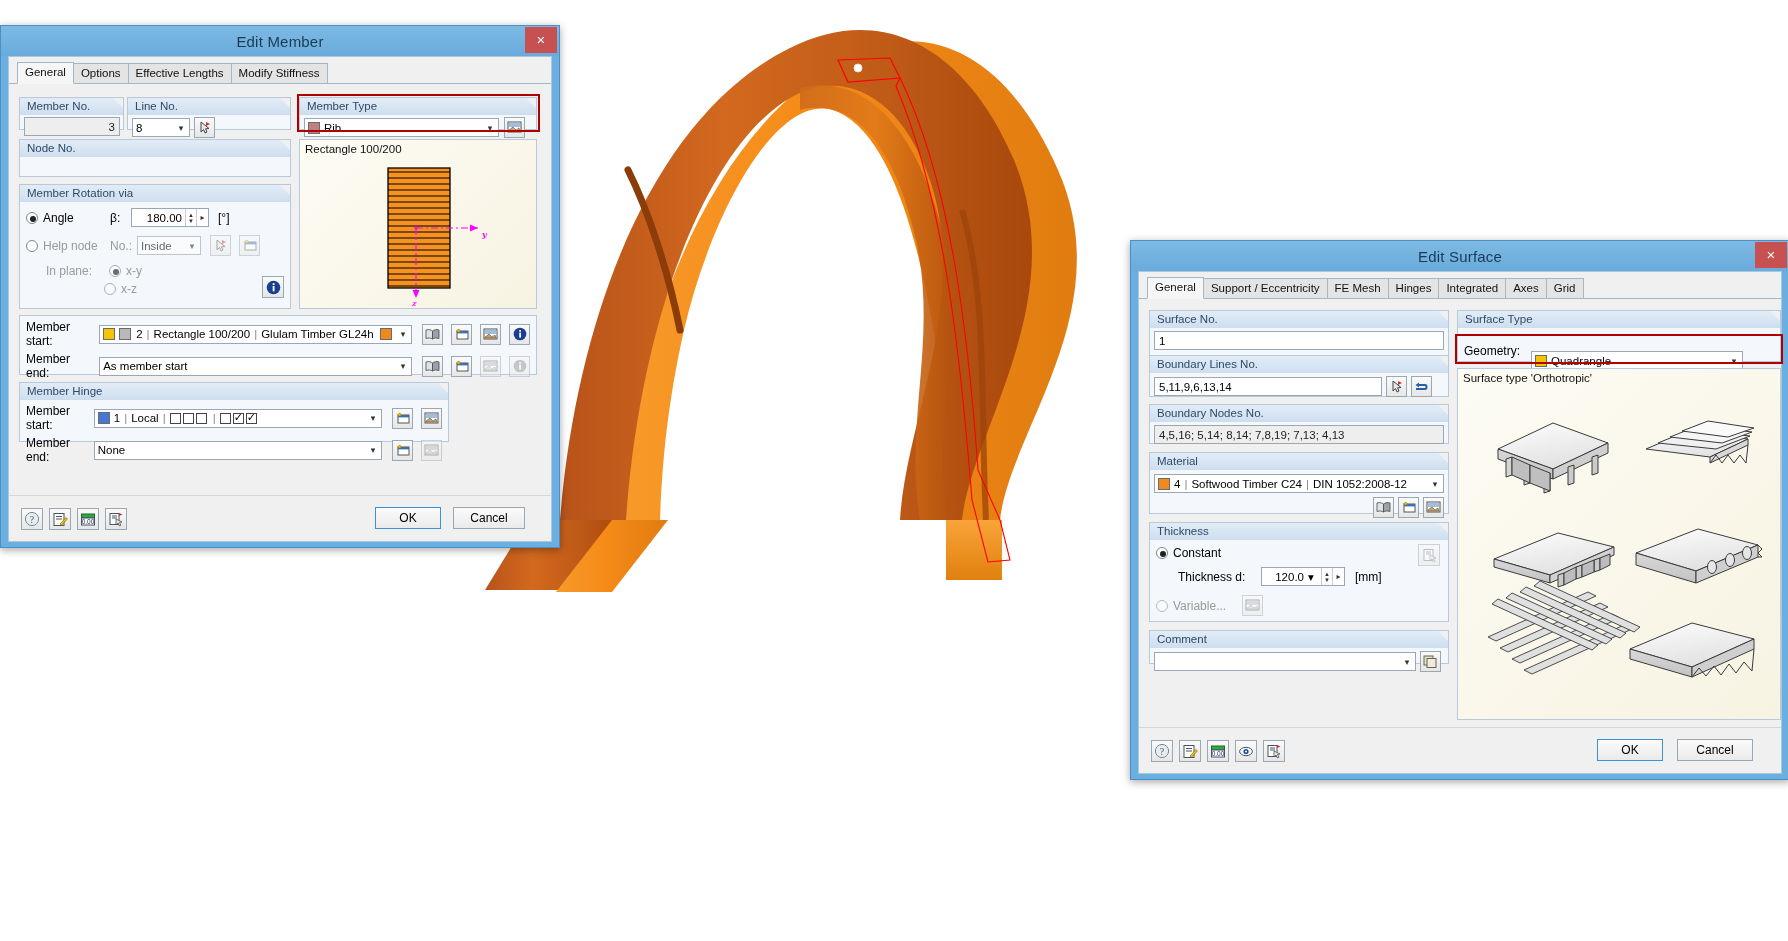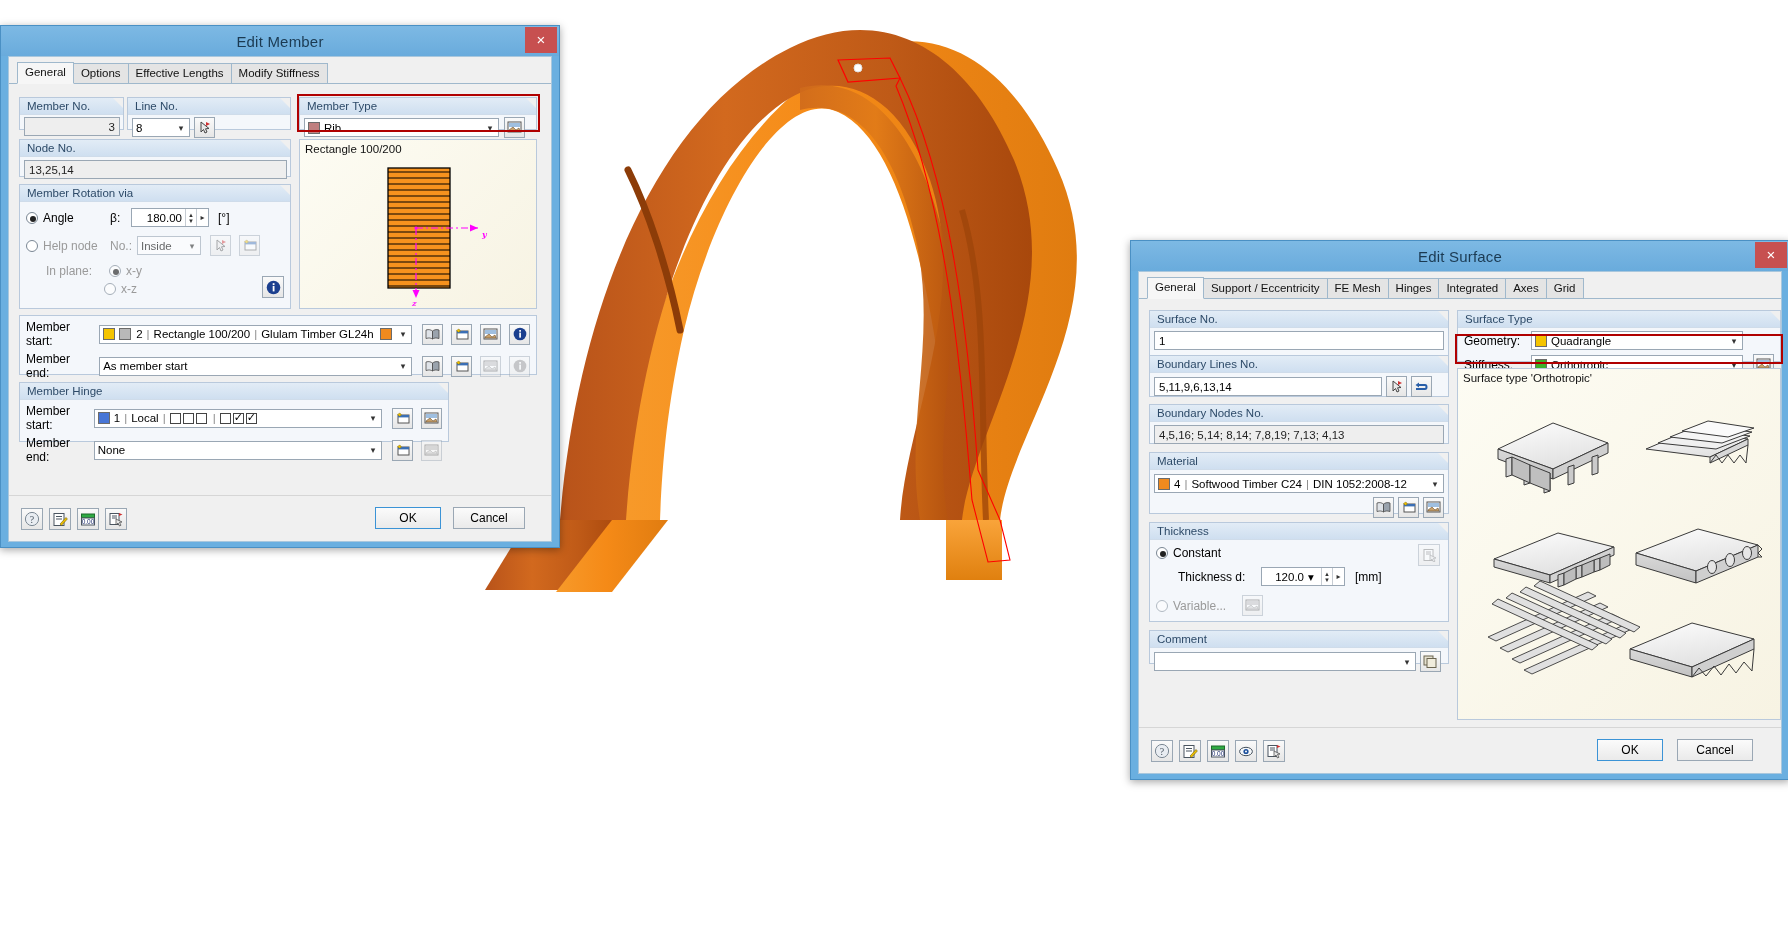--- a/index.html
+++ b/index.html
@@ -285,23 +285,20 @@
             <rect x="2" y="2" width="11" height="4" fill="#9fbfe0"></rect>
             <path d="M2 9 L6 6 L9 9 L12 7 L13 10 L2 10 Z" fill="#c8a06a" stroke="#6b5030" stroke-width=".6"></path>
           </svg>
         </div>
       </div>
     </div>
     <div class="hl-red" style="left:288px; top:37px; width:243px; height:38px;"></div>
 
     <div class="grp" style="left:10px; top:82px; width:272px; height:38px;">
       <div class="grp-cap">Node No.</div>
-      <div class="grp-inner" style="padding:3px 4px;">
-        <div class="txt readonly" style="width:263px;">13,25,14</div>
-      </div>
     </div>
 
     <div class="grp" style="left:10px; top:127px; width:272px; height:125px;">
       <div class="grp-cap">Member Rotation via</div>
       <div class="grp-inner" style="padding:6px 6px;">
         <div class="rowf" style="margin-bottom:8px;">
           <span class="radio on"></span>
           <span class="lbl" style="width:62px;">Angle</span>
           <span class="lbl" style="width:16px;">β:</span>
           <div class="txt num" style="width:78px; padding-right:0;">
@@ -723,21 +720,21 @@
           </svg>
         </div>
       </div>
     </div>
 
     <div class="grp" style="left:318px; top:38px; width:324px; height:52px;">
       <div class="grp-cap">Surface Type</div>
       <div class="grp-inner" style="padding:3px 6px;">
         <div class="rowf" style="margin-bottom:4px;">
           <span class="lbl" style="width:62px;">Geometry:</span>
-          <div class="combo" style="width:212px;">
+          <div class="combo" style="width:212px;margin-top:20px;">
             <span class="swatch" style="background:#f5c400"></span>
             <span class="cval">Quadrangle</span>
             <span class="arrow">▾</span>
           </div>
         </div>
         <div class="rowf">
           <span class="lbl" style="width:62px;">Stiffness:</span>
           <div class="combo" style="width:212px;">
             <span class="swatch" style="background:#3db22b"></span>
             <span class="cval">Orthotropic</span>

